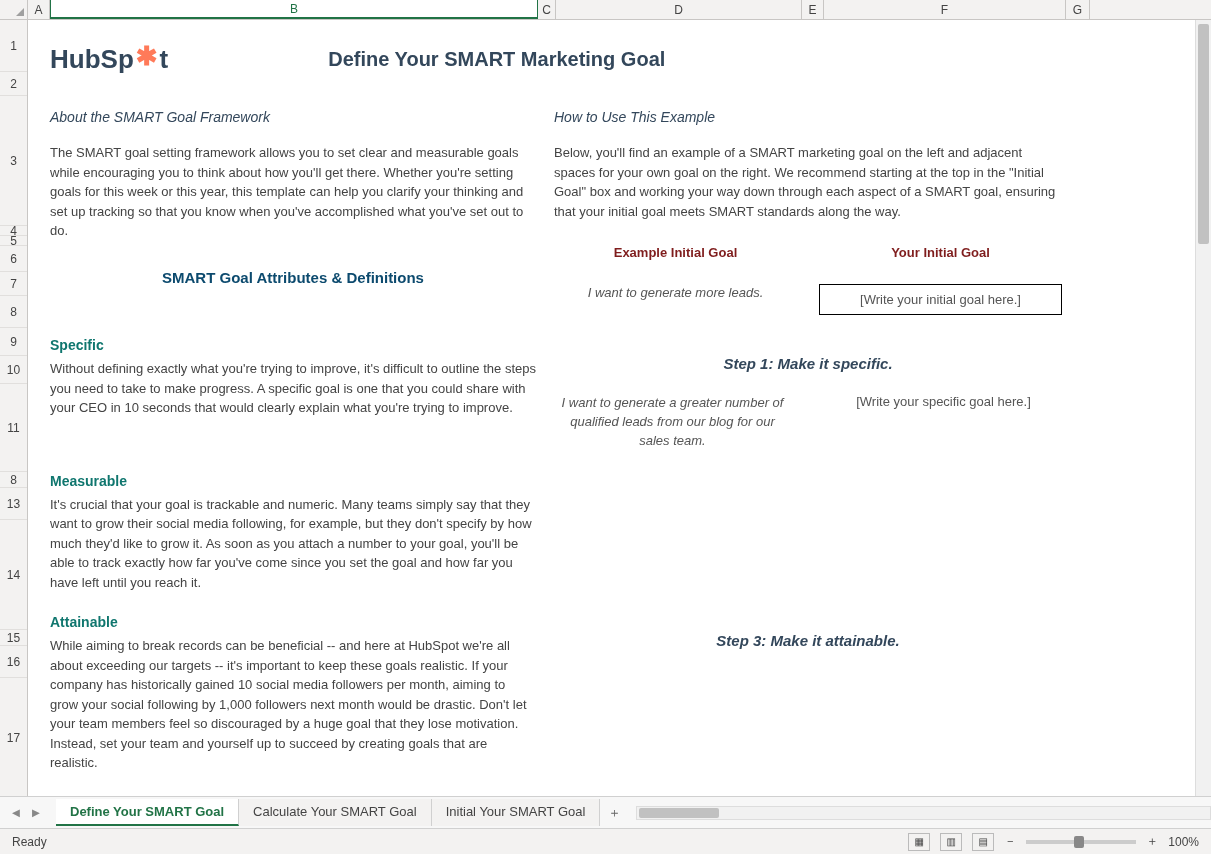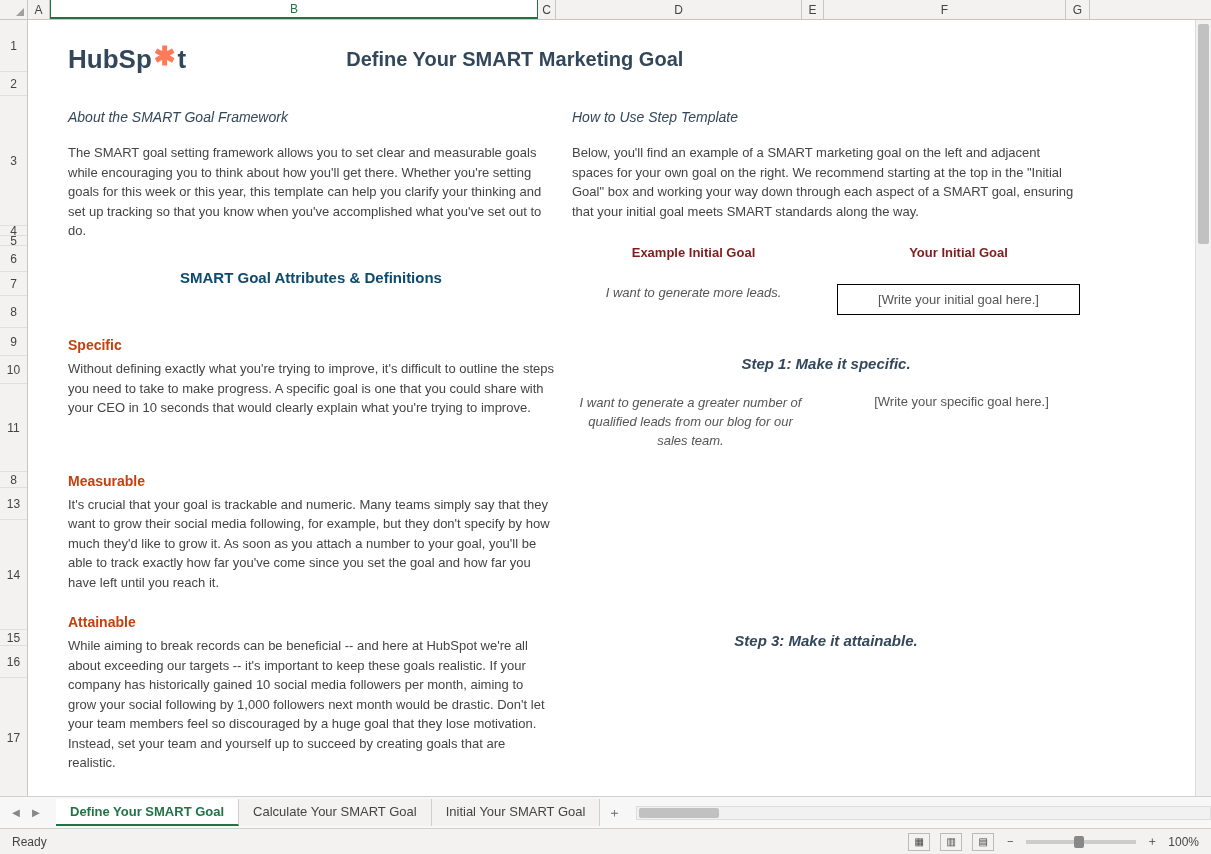--- a/index.html
+++ b/index.html
@@ -71,21 +71,21 @@
   display: flex;
   align-items: center;
   justify-content: center;
 }
 
 
 .sheet {
   position: absolute;
   top: 20px; left: 28px; right: 0; bottom: 58px;
   overflow: hidden;
-  padding-left: 40px;
+  padding-left: 22px;
 }
 
 .top-band {
   background: #fff;
   padding: 24px 0 10px 0;
 }
 .logo-title-row { display: flex; align-items: center; }
 .logo {
   font-weight: 700;
   font-size: 26px;
@@ -123,21 +123,21 @@
 
 .attr-title {
   text-align: center;
   color: #0c4a6e;
   font-weight: 700;
   font-size: 15px;
   margin: 28px 0 28px 0;
 }
 
 .attr-h {
-  color: #c2410c;
+  color: #0f766e;
   font-weight: 700;
   font-size: 14px;
   margin-top: 22px;
 }
 .attr-p {
   font-size: 13px;
   line-height: 1.5;
   color: #444;
   margin-top: 6px;
 }
@@ -320,21 +320,21 @@
 
   <div class="two-col">
     <div class="panel-left">
       <div class="intro-h">About the SMART Goal Framework</div>
       <div class="intro-p">The SMART goal setting framework allows you to set clear and measurable goals while encouraging you to think about how you'll get there. Whether you're setting goals for this week or this year, this template can help you clarify your thinking and set up tracking so that you know when you've accomplished what you've set out to do.</div>
 
       <div class="attr-title">SMART Goal Attributes &amp; Definitions</div>
 
     </div>
     <div class="panel-right">
-      <div class="intro-h">How to Use Step Template</div>
+      <div class="intro-h">How to Use This Example</div>
       <div class="intro-p">Below, you'll find an example of a SMART marketing goal on the left and adjacent spaces for your own goal on the right. We recommend starting at the top in the "Initial Goal" box and working your way down through each aspect of a SMART goal, ensuring that your initial goal meets SMART standards along the way.</div>
 
       <div class="goal-cols">
         <div class="gcol">
           <div class="g-h">Example Initial Goal</div>
           <div class="g-val">I want to generate more leads.</div>
         </div>
         <div class="gcol">
           <div class="g-h">Your Initial Goal</div>
           <div class="g-box">[Write your initial goal here.]</div>

